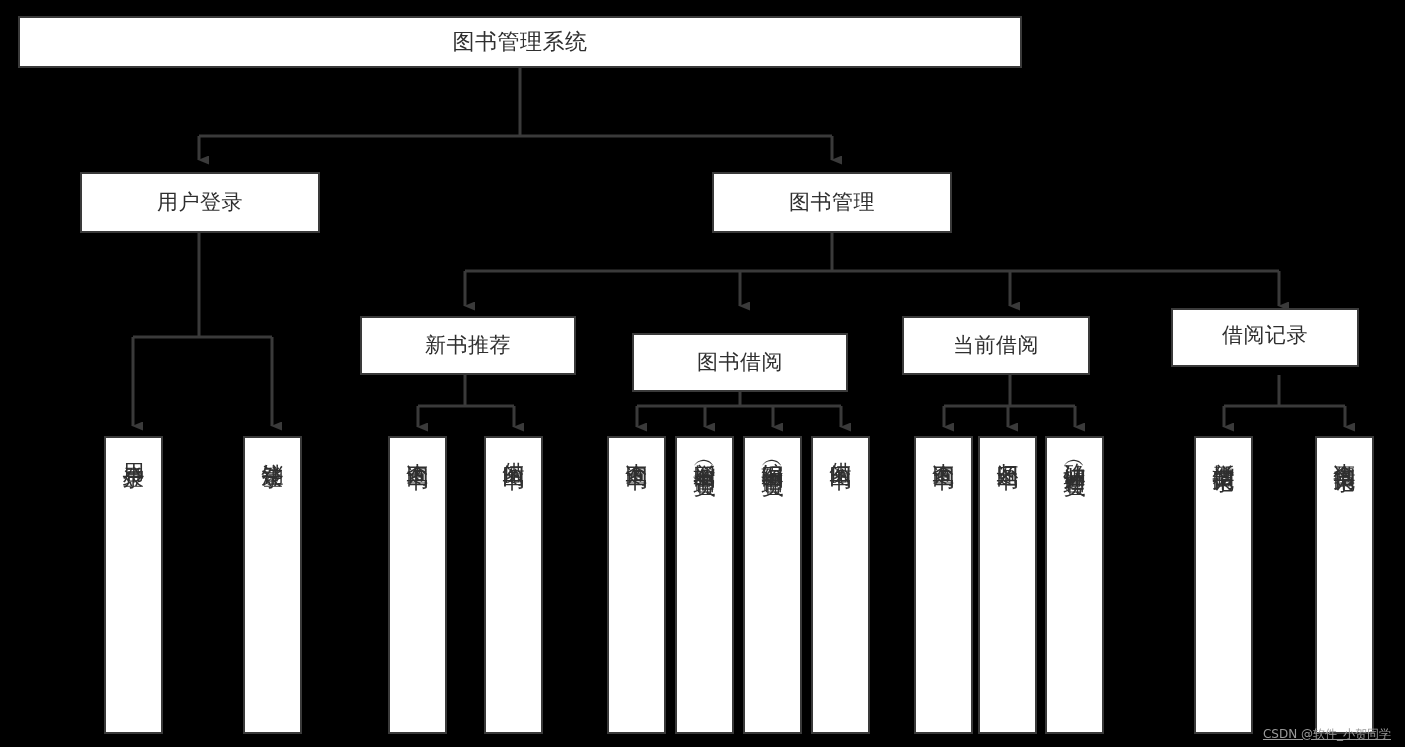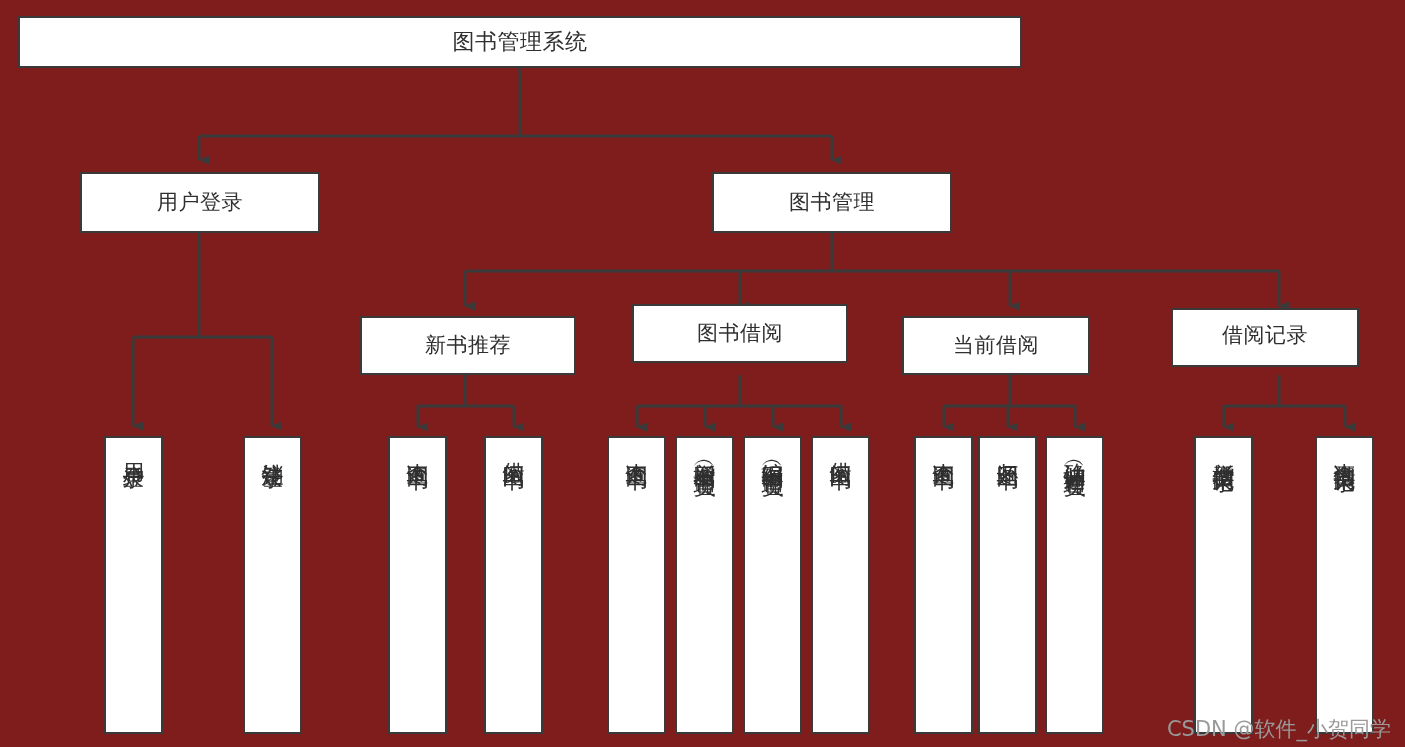--- a/index.html
+++ b/index.html
@@ -8,21 +8,21 @@
     padding: 0;
     background: #ffffff;
   }
   body {
     font-family: "DejaVu Sans", "Liberation Sans", sans-serif;
   }
   #diagram-root {
     position: relative;
     width: 1405px;
     height: 747px;
-    background: #7f1d1d;
+    background: #000000;
     overflow: hidden;
   }
   #diagram-svg {
     position: absolute;
     left: 0;
     top: 0;
     width: 1405px;
     height: 747px;
   }
   .node {
@@ -59,25 +59,26 @@
     text-orientation: upright;
     font-size: 22px;
     letter-spacing: 2px;
     line-height: 1;
     white-space: nowrap;
   }
   #watermark {
     position: absolute;
     right: 14px;
     bottom: 4px;
-    font-size: 21px;
+    font-size: 12px;
     color: #9a9a9a;
     z-index: 5;
     white-space: nowrap;
     pointer-events: none;
+    text-decoration: underline;
   }
 </style>
 </head>
 <body>
 
 <div id="diagram-root">
 
   <svg id="diagram-svg" viewBox="0 0 1405 747" xmlns="http://www.w3.org/2000/svg">
     <defs>
       <marker id="arrowhead" markerWidth="9" markerHeight="11" refX="4.5" refY="10" orient="auto" markerUnits="userSpaceOnUse">
@@ -136,21 +137,21 @@
   <div class="node horizontal" style="left:80px; top:172px; width:240px; height:61px;">
     <span class="node-label">用户登录</span>
   </div>
   <div class="node horizontal" style="left:712px; top:172px; width:240px; height:61px;">
     <span class="node-label">图书管理</span>
   </div>
 
   <div class="node horizontal" style="left:360px; top:316px; width:216px; height:59px;justify-content:center;">
     <span class="node-label">新书推荐</span>
   </div>
-  <div class="node horizontal" style="left:632px; top:304px; width:216px; height:59px;">
+  <div class="node horizontal" style="left:632px; top:333px; width:216px; height:59px;">
     <span class="node-label">图书借阅</span>
   </div>
   <div class="node horizontal" style="left:902px; top:316px; width:188px; height:59px;">
     <span class="node-label">当前借阅</span>
   </div>
   <div class="node horizontal" style="left:1171px; top:308px; width:188px; height:59px;font-family:Liberation Mono, monospace;">
     <span class="node-label">借阅记录</span>
   </div>
 
   <div class="node leaf" style="left:104px; top:436px; width:59px; height:298px;">

